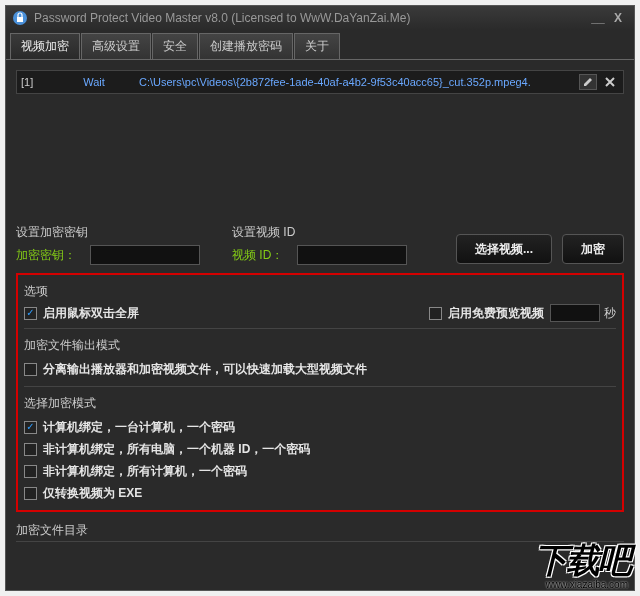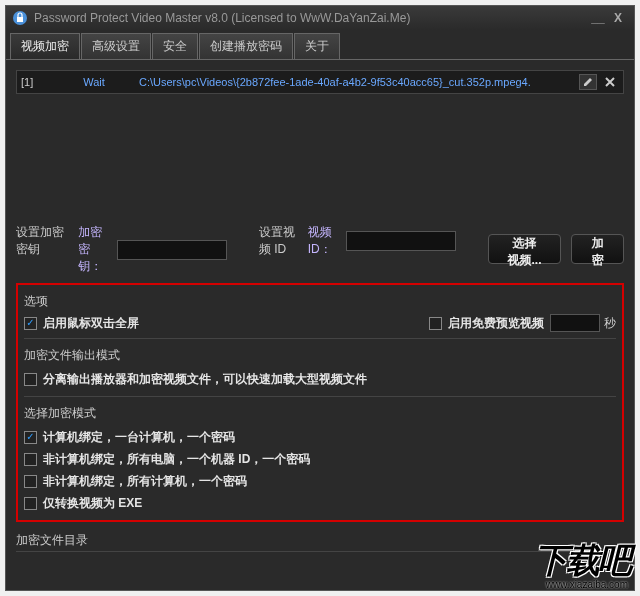--- a/index.html
+++ b/index.html
@@ -70,42 +70,42 @@
   .file-row .status { color:#6aa8ff; width:90px; text-align:center; }
   .file-row .path { color:#6aa8ff; flex:1; white-space:nowrap; overflow:hidden; text-overflow:ellipsis; }
   .file-row .row-btn {
     width:18px;height:16px;
     background:#333;border:1px solid #555;
     margin-left:4px;
     display:flex;align-items:center;justify-content:center;
     cursor:pointer;
   }
   .settings-row { display:flex; align-items:center; gap:10px; padding:0 0 4px 0;}
-  .settings-row .small-label { color:#c4b5fd; margin-right:4px;}
+  .settings-row .small-label { color:#84cc16; margin-right:4px;}
   .text-input {
     background:#111;border:1px solid #555;height:20px;width:110px;color:#eee;padding:0 4px;
   }
   .text-input.small{width:110px;}
   .btn-dark {
     background:linear-gradient(#222,#111);
     border:1px solid #555;
     border-radius:4px;
     color:#eee;
     height:30px;
     padding:0 18px;
     cursor:pointer;
     font-weight:bold;
     font-size:12px;
   }
   .row1-grid{
     display:flex;
     align-items:flex-start;
     gap:32px;
   }
-  .col{display:flex;gap:4px;}
+  .col{display:flex;flex-direction:column;gap:4px;}
   .actions{display:flex;gap:10px;margin-left:auto;padding-top:10px;}
   .red-box{
     border:2px solid #d40000;
     padding:6px;
     margin-top:4px;
   }
   .section-title{color:#ccc;margin:2px 0 4px 0;}
   .opt-row{
     display:flex;align-items:center;height:22px;
   }

